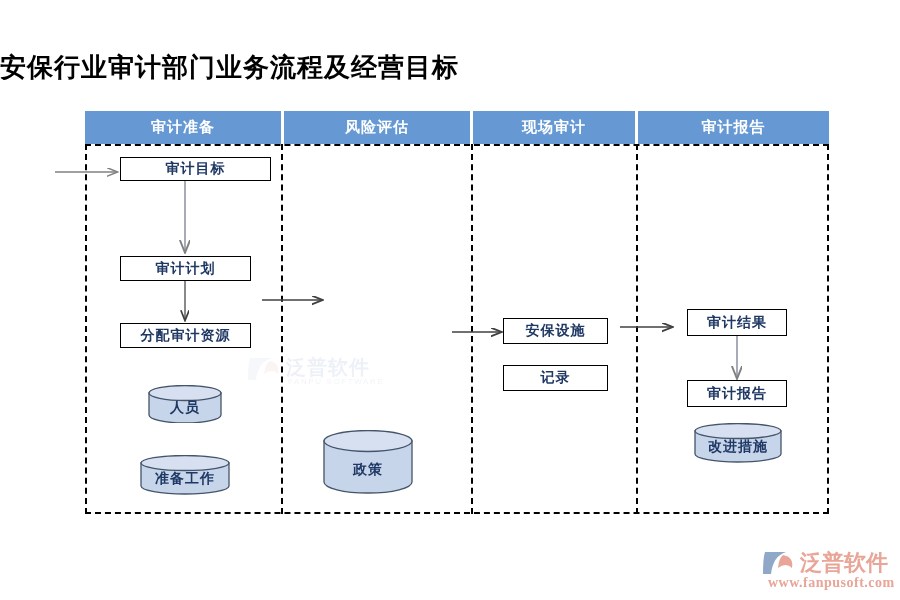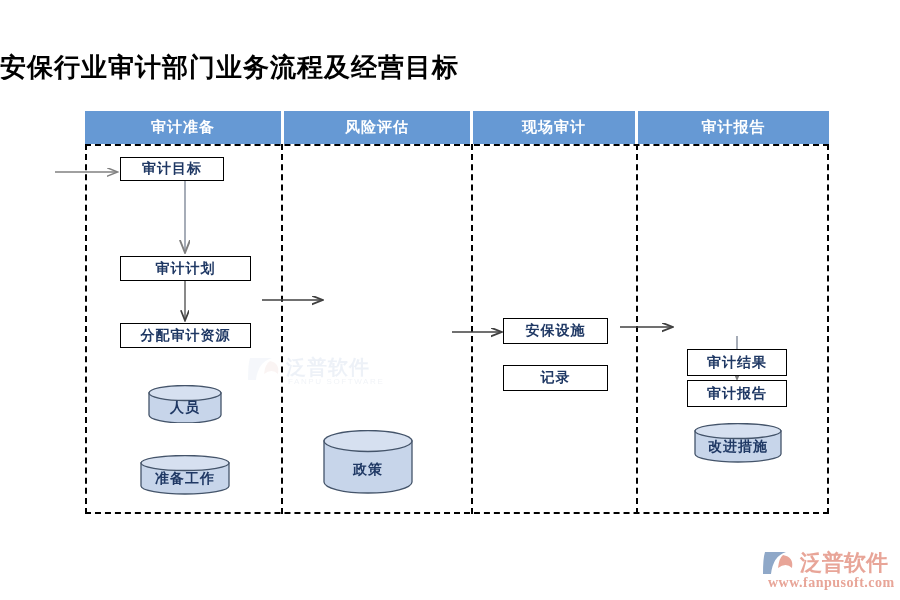--- a/index.html
+++ b/index.html
@@ -167,21 +167,21 @@
 
     <line x1="262" y1="300" x2="322" y2="300" stroke="#404040" stroke-width="1.4" marker-end="url(#arrowDark)"></line>
 
     <line x1="452" y1="332" x2="501" y2="332" stroke="#404040" stroke-width="1.4" marker-end="url(#arrowDark)"></line>
 
     <line x1="620" y1="327" x2="672" y2="327" stroke="#404040" stroke-width="1.4" marker-end="url(#arrowDark)"></line>
 
     <line x1="737" y1="336" x2="737" y2="378" stroke="#9098a6" stroke-width="1.6" marker-end="url(#arrowGrayV)"></line>
   </svg>
 
-  <div class="pbox" style="left:120px;top:157px;width:104px;height:24px;">
+  <div class="pbox" style="left:120px;top:157px;width:151px;height:24px;">
     <span>审计目标</span>
   </div>
 
   <div class="pbox" style="left:120px;top:256px;width:131px;height:25px;">
     <span>审计计划</span>
   </div>
 
   <div class="pbox" style="left:120px;top:323px;width:131px;height:25px;">
     <span>分配审计资源</span>
   </div>
@@ -218,21 +218,21 @@
   </div>
 
   <div class="pbox" style="left:503px;top:318px;width:105px;height:26px;">
     <span>安保设施</span>
   </div>
 
   <div class="pbox" style="left:503px;top:365px;width:105px;height:26px;">
     <span>记录</span>
   </div>
 
-  <div class="pbox" style="left:687px;top:309px;width:100px;height:27px;margin-top:40px;">
+  <div class="pbox" style="left:687px;top:309px;width:100px;height:27px;">
     <span>审计结果</span>
   </div>
 
   <div class="pbox" style="left:687px;top:380px;width:100px;height:27px;">
     <span>审计报告</span>
   </div>
 
   <div class="cyl" style="left:694px;top:423px;width:88px;height:40px;">
     <svg class="cyl-svg" width="88" height="40" viewBox="0 0 88 40">
       <path d="M1,8 L1,31 A43,8 0 0 0 87,31 L87,8 Z" fill="#c7d5ea" stroke="#44546a" stroke-width="1.3"></path>

